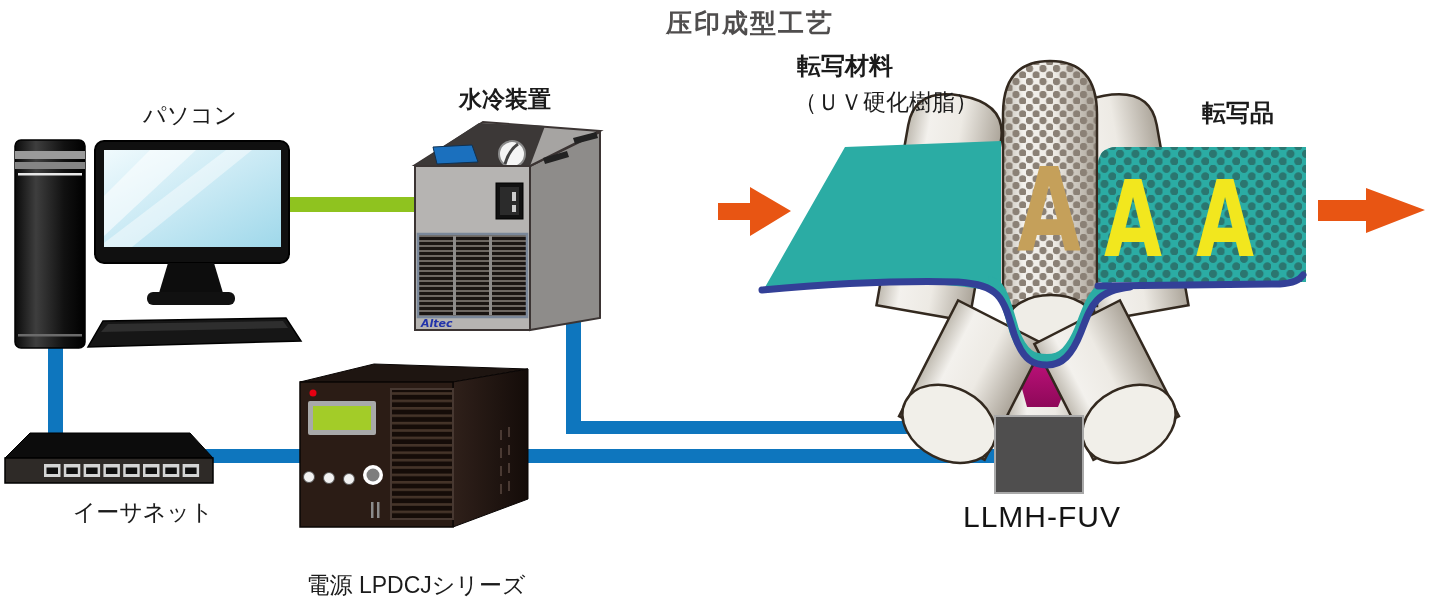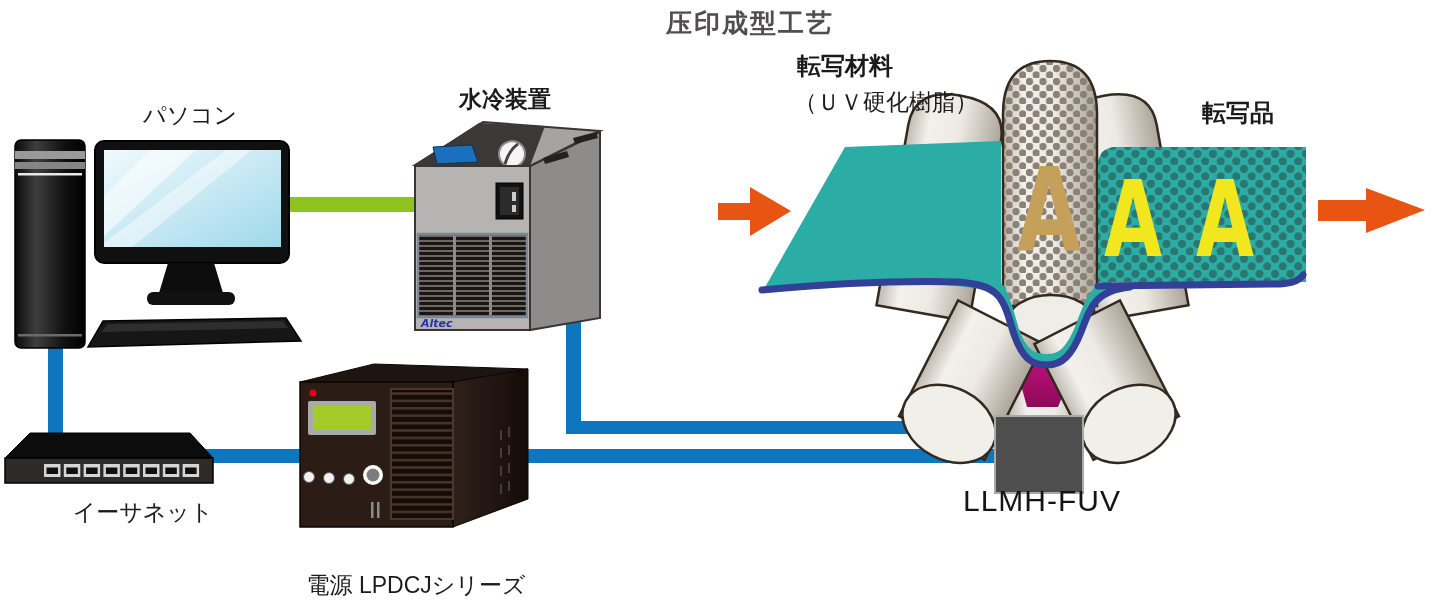--- a/index.html
+++ b/index.html
@@ -219,15 +219,15 @@
 </svg>
 
 <div class="lbl title" style="left:750px;top:6px;">压印成型工艺</div>
 <div class="lbl jp" style="left:190px;top:100px;">パソコン</div>
 <div class="lbl jp" style="left:505px;top:84px;font-weight:bold;">水冷装置</div>
 <div class="lbl jp-big" style="left:845px;top:50px;">転写材料</div>
 <div class="lbl jp" style="left:838px;top:87px;margin-left:48px;">（ＵＶ硬化樹脂）</div>
 <div class="lbl jp-big" style="left:1238px;top:97px;">転写品</div>
 <div class="lbl jp" style="left:119px;top:497px;margin-left:24px;">イーサネット</div>
 <div class="lbl jp" style="left:416px;top:542px;margin-top:28px;">電源 LPDCJシリーズ</div>
-<div class="lbl model" style="left:1042px;top:484px;">LLMH-FUV</div>
+<div class="lbl model" style="left:1042px;top:500px;">LLMH-FUV</div>
 
 </div>
 
 </body></html>

